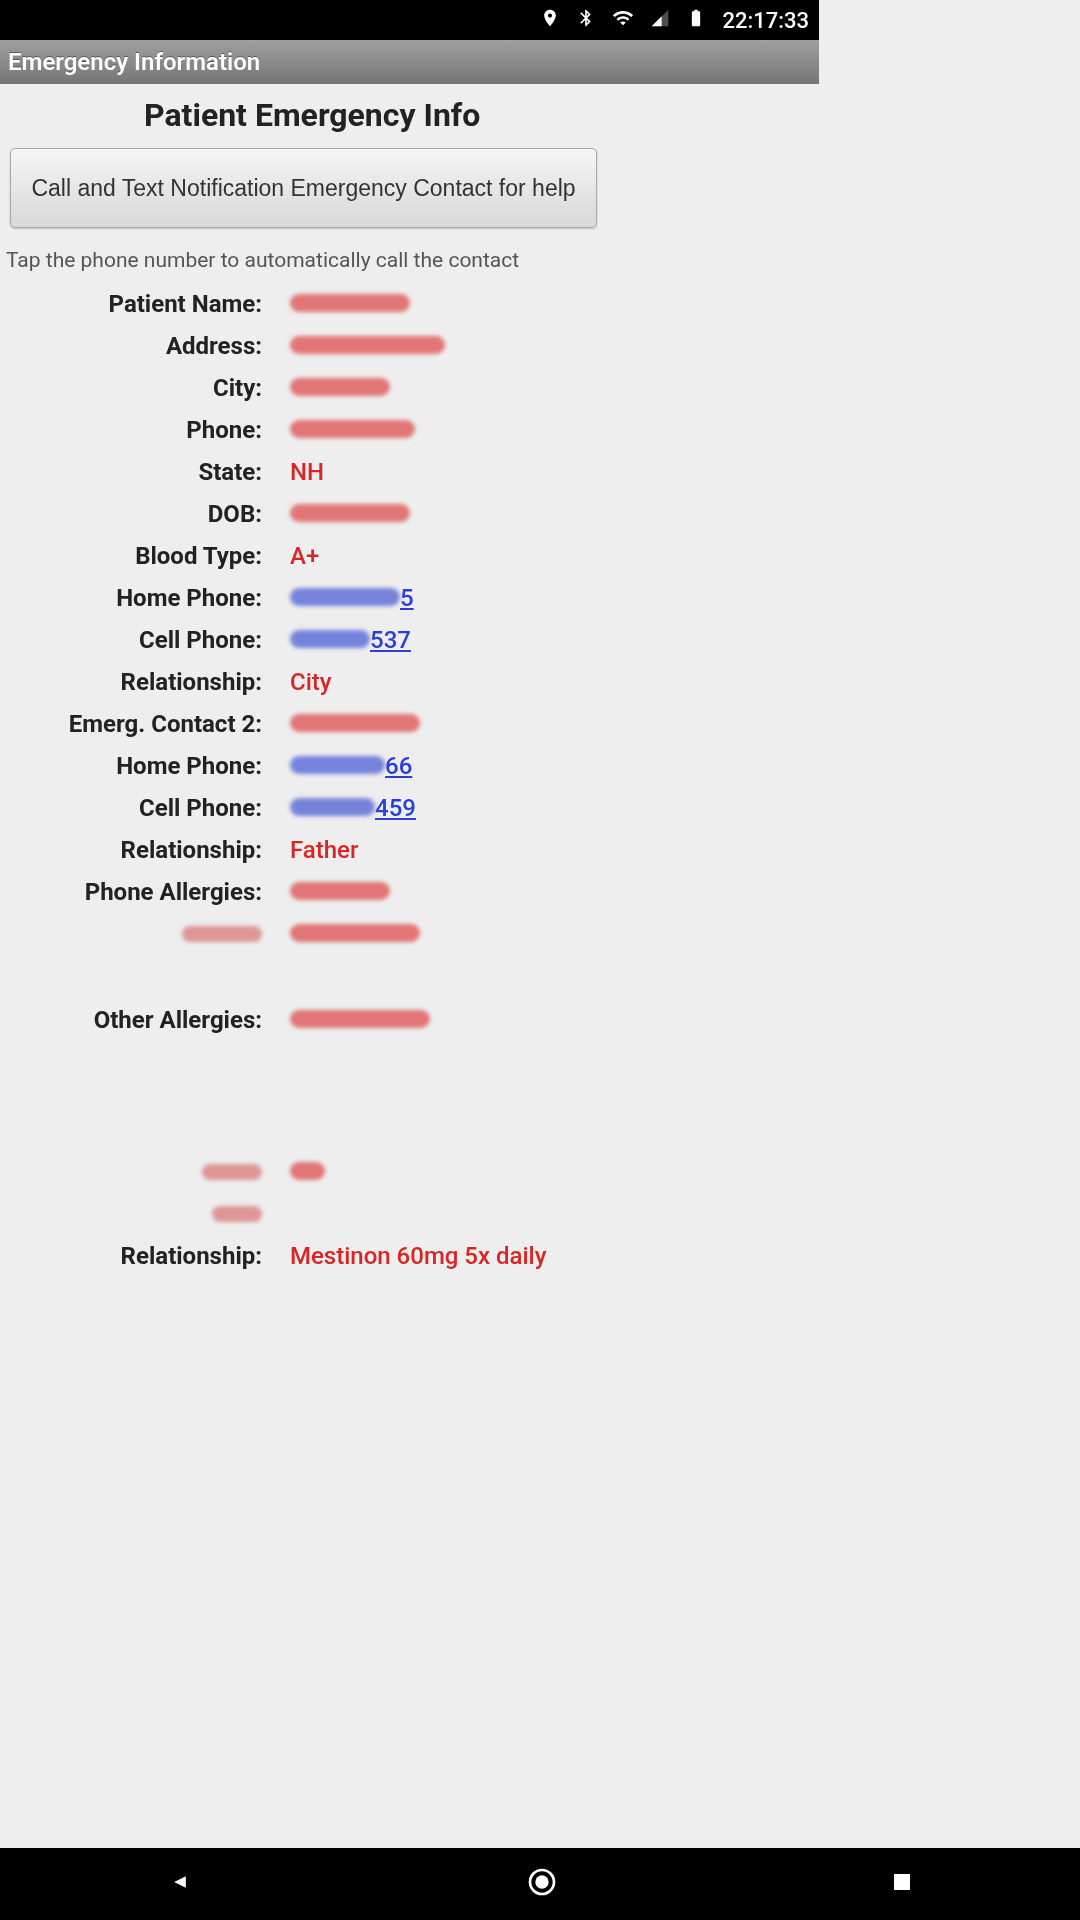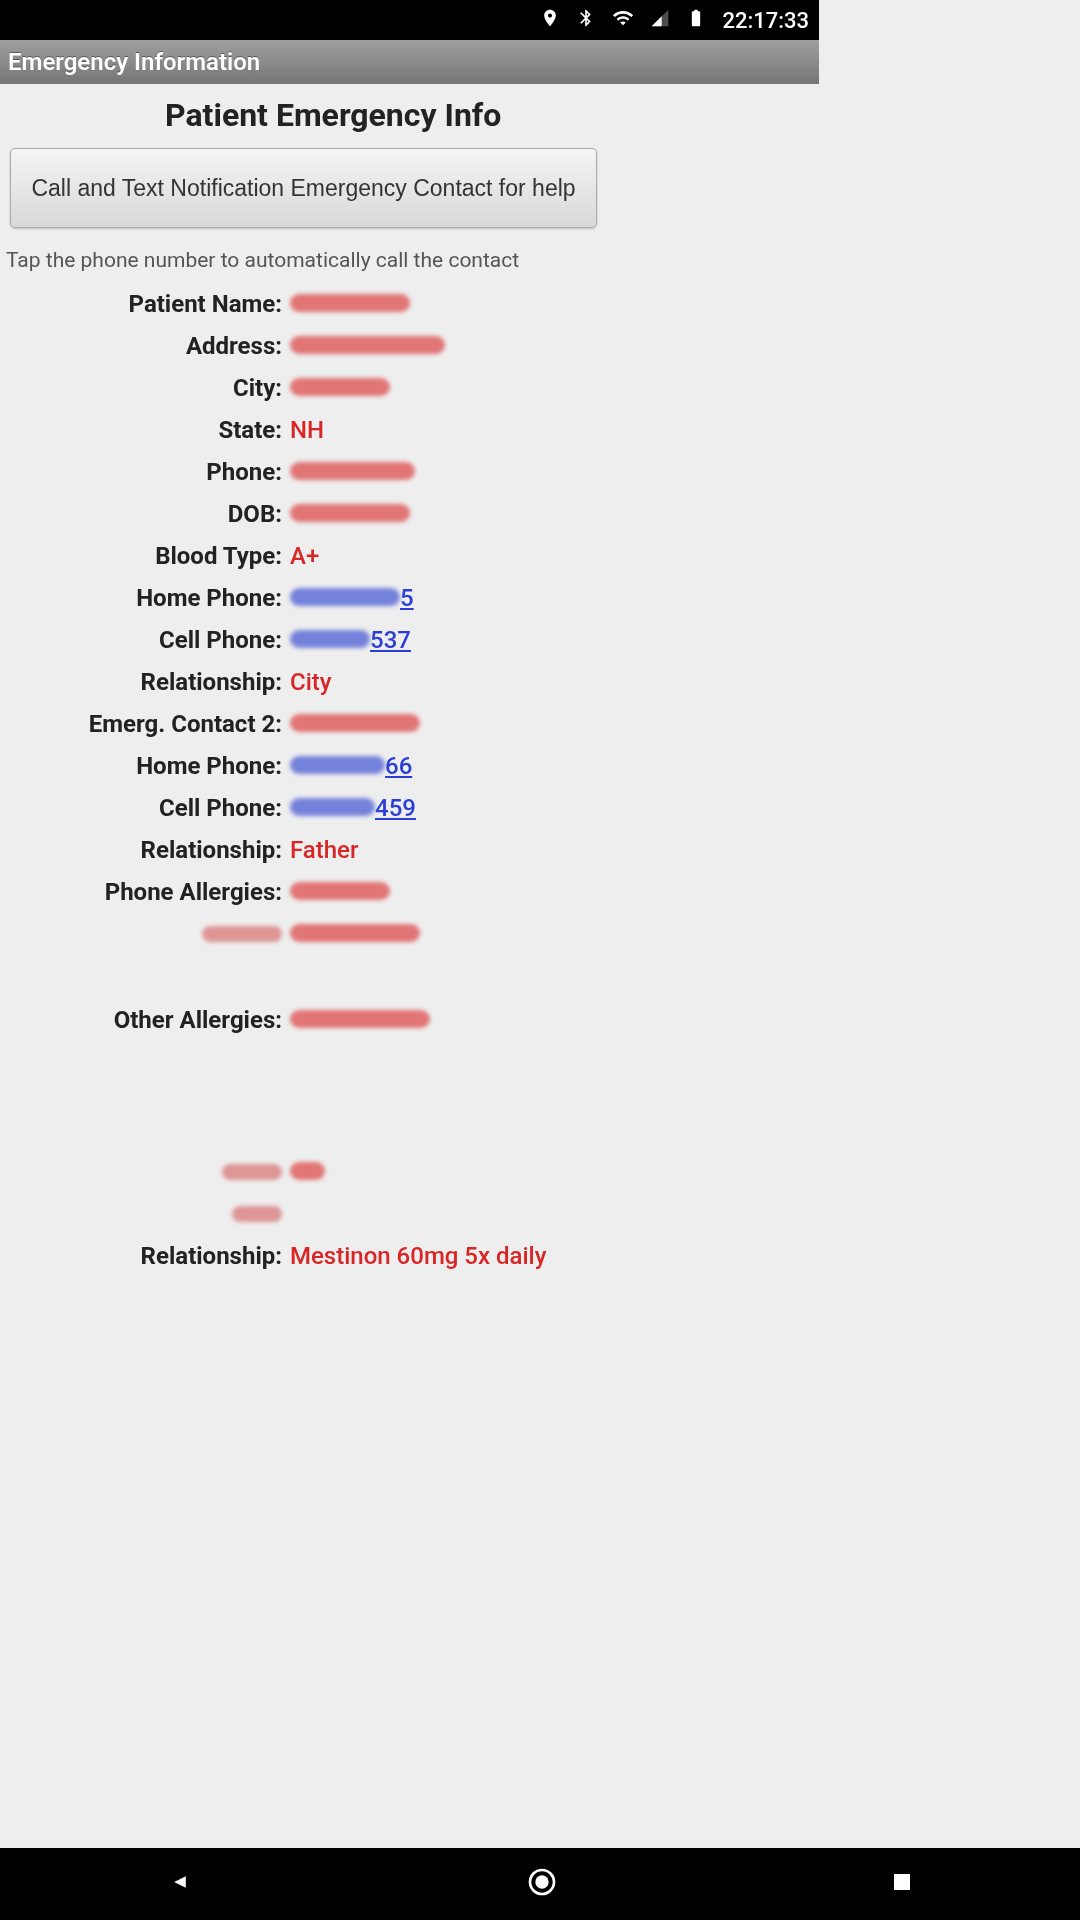--- a/index.html
+++ b/index.html
@@ -33,21 +33,20 @@
   .content {
     padding: 0;
   }
   
   .page-title {
     font-size: 32px;
     font-weight: 700;
     text-align: left;
     padding: 12px 0 12px 144px;
     color: #222;
-    margin-left: 21px;
   }
   
   .call-button {
     margin: 2px 10px 20px 10px;
     width: 587px;
     height: 80px;
     background: linear-gradient(to bottom, #f5f5f5, #d8d8d8);
     border: 1px solid #aaa;
     border-radius: 5px;
     font-size: 23px;
@@ -67,21 +66,21 @@
   
   .info-row {
     display: flex;
     align-items: baseline;
     margin-bottom: 14px;
   }
   
   .info-label {
     width: 290px;
     text-align: right;
-    padding-right: 8px;
+    padding-right: 28px;
     font-size: 24px;
     font-weight: 700;
     color: #222;
   }
   
   .info-value {
     font-size: 24px;
     font-weight: 500;
     color: #d82626;
   }
@@ -196,27 +195,27 @@
     <div class="info-label">Address:</div>
     <div class="info-value"><span class="blur-red" style="width:155px"></span></div>
   </div>
 
   <div class="info-row">
     <div class="info-label">City:</div>
     <div class="info-value"><span class="blur-red" style="width:100px"></span></div>
   </div>
 
   <div class="info-row">
+    <div class="info-label">Phone:</div>
+    <div class="info-value"><span class="blur-red" style="width:125px"></span></div>
+  </div>
+
+  <div class="info-row">
     <div class="info-label">State:</div>
     <div class="info-value">NH</div>
-  </div>
-
-  <div class="info-row">
-    <div class="info-label">Phone:</div>
-    <div class="info-value"><span class="blur-red" style="width:125px"></span></div>
   </div>
 
   <div class="info-row">
     <div class="info-label">DOB:</div>
     <div class="info-value"><span class="blur-red" style="width:120px"></span></div>
   </div>
 
   <div class="info-row">
     <div class="info-label">Blood Type:</div>
     <div class="info-value">A+</div>

